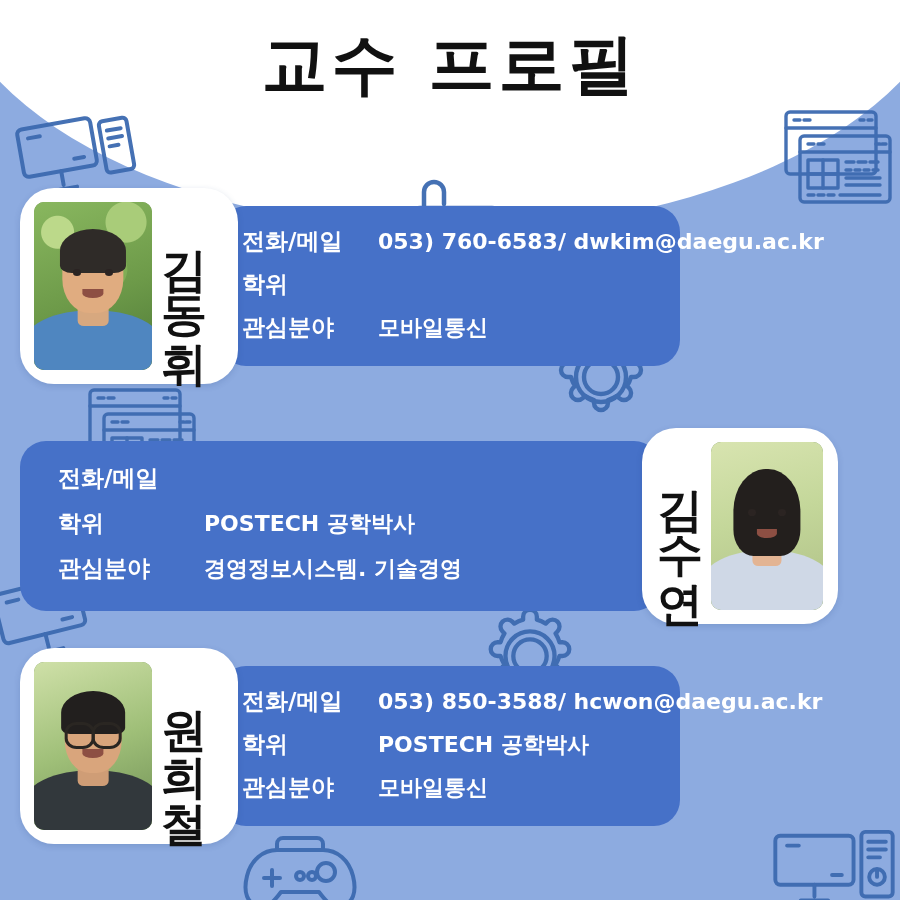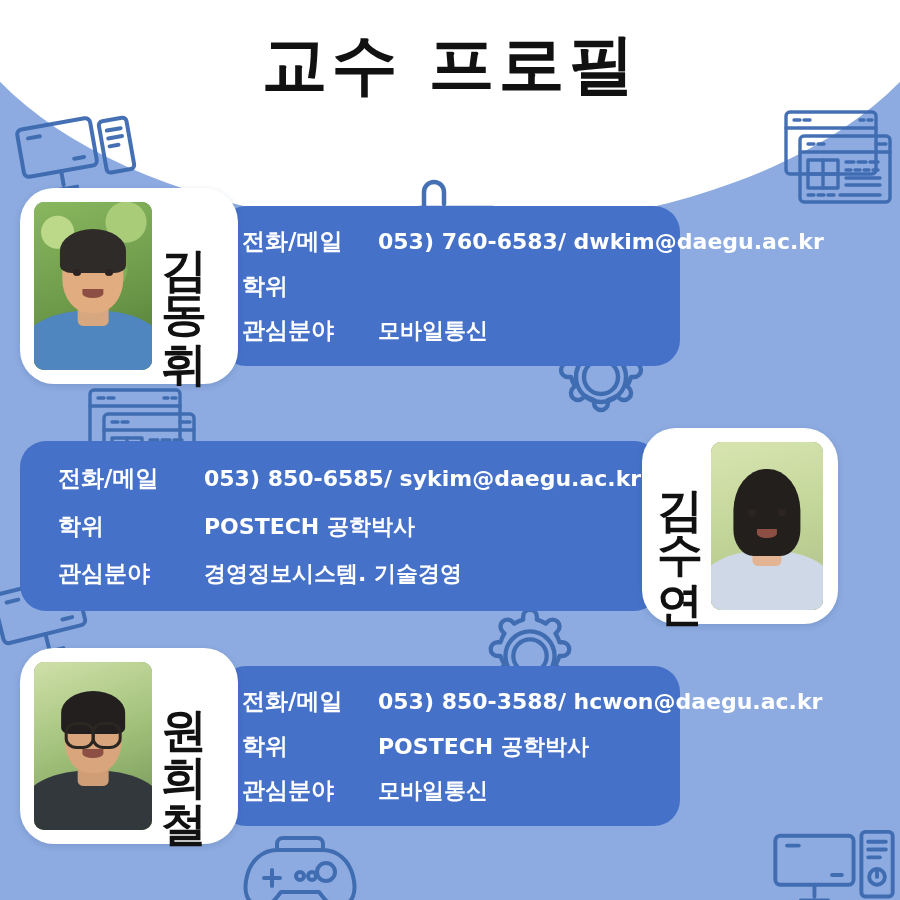--- a/index.html
+++ b/index.html
@@ -72,21 +72,21 @@
   .info-card {
     background: #4671c8;
     border-radius: 26px;
     box-sizing: border-box;
     position: relative;
   }
 
   .info-table {
     display: flex;
     flex-direction: column;
-    justify-content: space-between;
+    justify-content: flex-start;
     height: 100%;
     box-sizing: border-box;
   }
   .info-line {
     display: flex;
     align-items: baseline;
     color: #ffffff;
     white-space: nowrap;
   }
   .info-label {
@@ -312,21 +312,20 @@
       </div>
     </div>
   </div>
 
   <div class="row" style="left:20px; top:428px;">
 
     <div class="info-card" style="width:640px; height:170px;">
       <div class="info-table" style="padding:22px 0 22px 38px;">
         <div class="info-line">
           <span class="info-label" style="width:146px;">전화/메일</span>
-          <span class="info-value">053) 850-6585/ sykim@daegu.ac.kr</span>
         </div>
         <div class="info-line" style="margin-top:14px;">
           <span class="info-label" style="width:146px;">학위</span>
           <span class="info-value">POSTECH 공학박사</span>
         </div>
         <div class="info-line" style="margin-top:14px;">
           <span class="info-label" style="width:146px;">관심분야</span>
           <span class="info-value">경영정보시스템. 기술경영</span>
         </div>
       </div>

